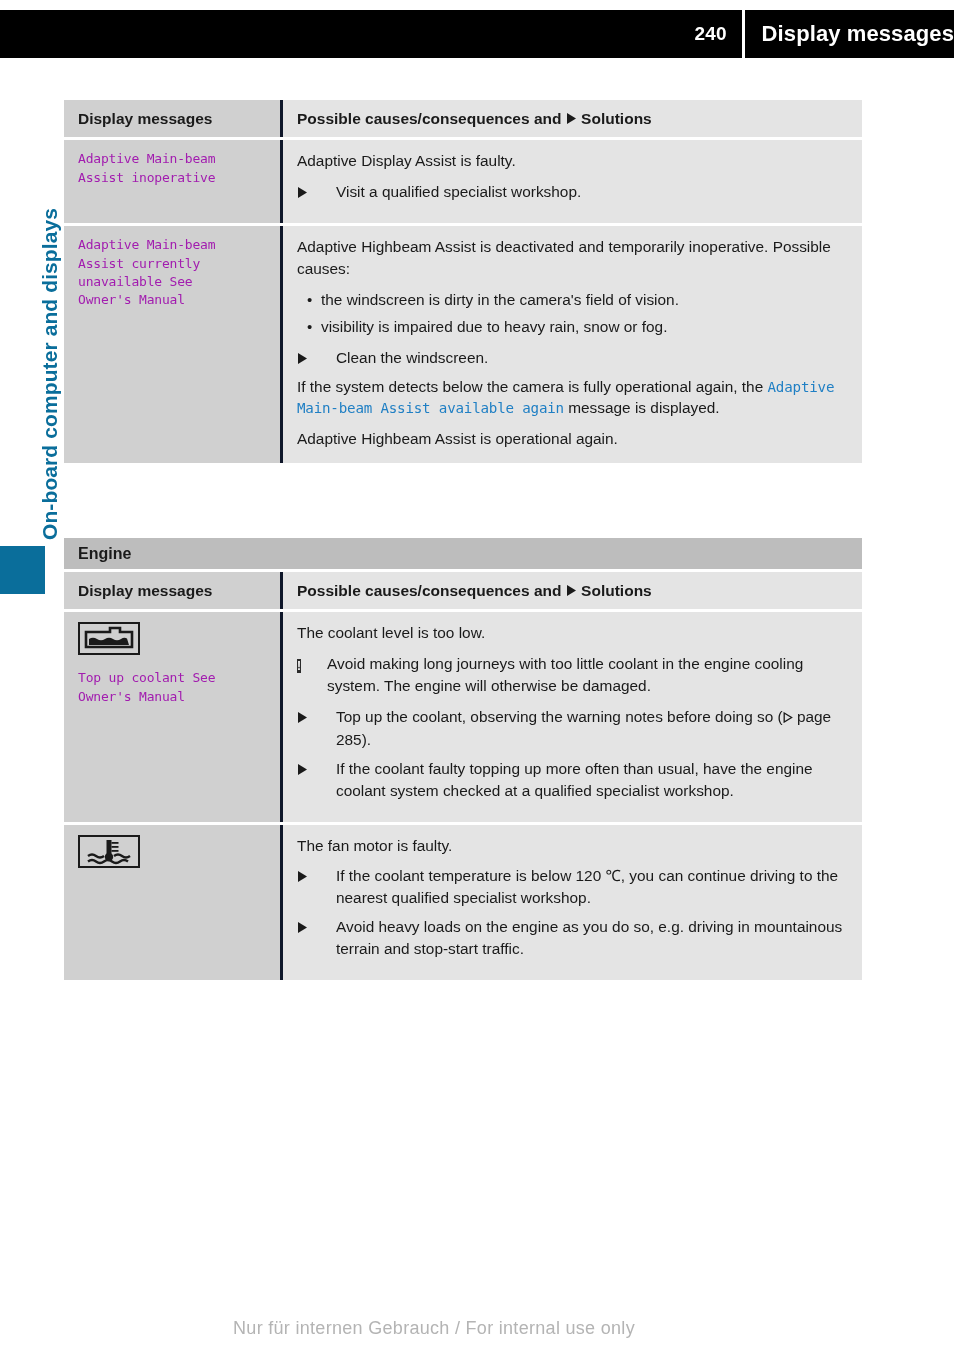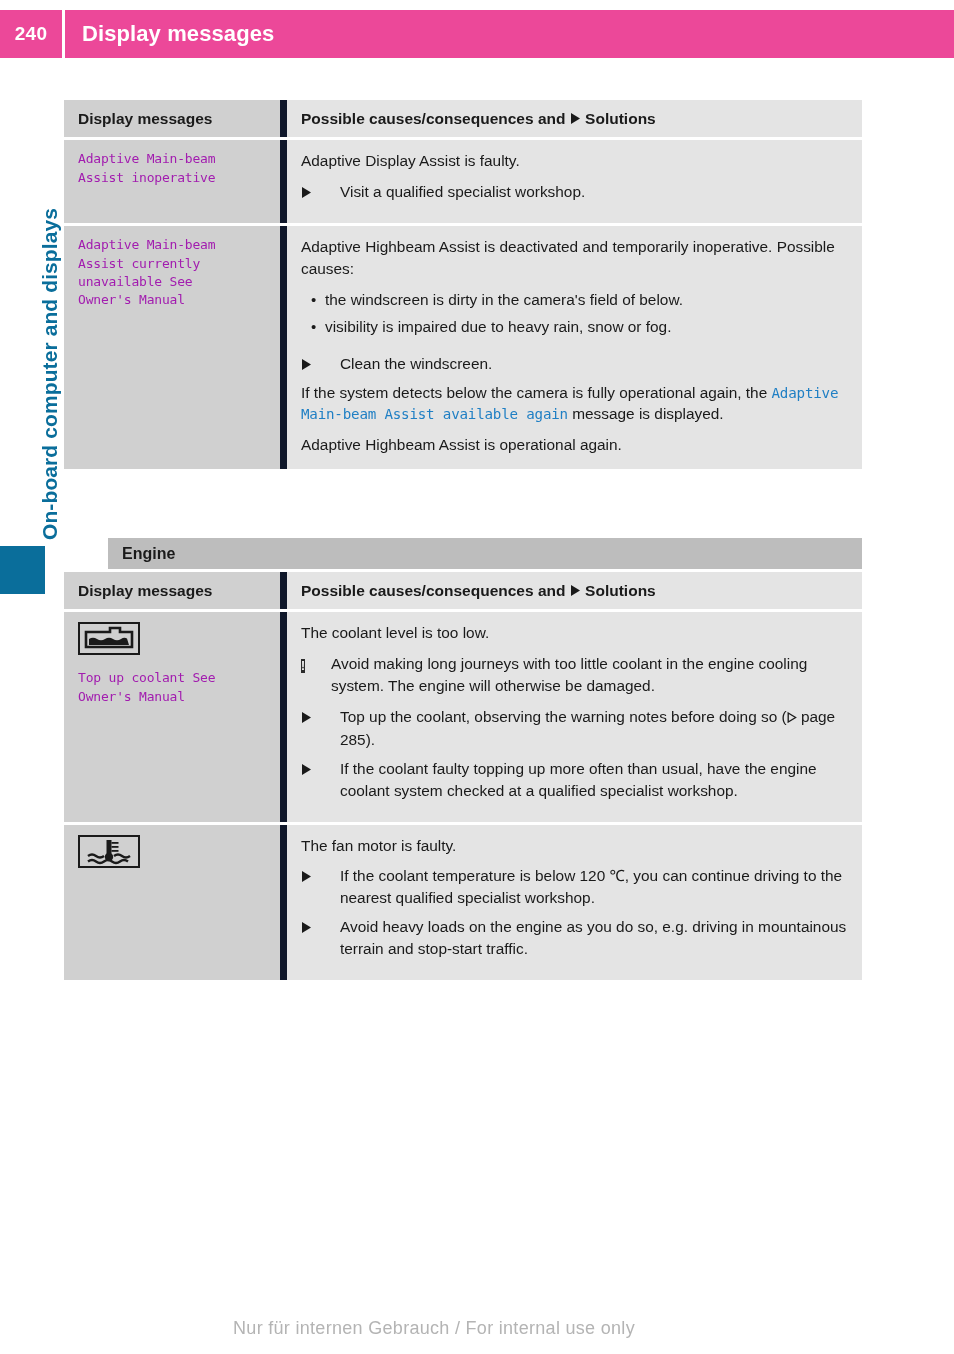--- a/index.html
+++ b/index.html
@@ -15,23 +15,24 @@
     overflow: hidden;
   }
 
   
   .header-bar {
     position: absolute;
     left: 0;
     top: 10px;
     width: 954px;
     height: 48px;
-    background: #ec4899;
+    background: #000000;
     display: flex;
     align-items: center;
+    justify-content: flex-end;
   }
   .page-number {
     width: 62px;
     text-align: center;
     color: #ffffff;
     font-size: 19px;
     font-weight: bold;
     letter-spacing: .2px;
   }
   .header-sep {
@@ -89,42 +90,41 @@
   .section-band {
     background: #bdbdbd;
     height: 31px;
     display: flex;
     align-items: center;
     padding-left: 14px;
     font-size: 16px;
     font-weight: bold;
     color: #1a1a1a;
     box-sizing: border-box;
-    margin-left: 44px;
   }
 
   .row {
     display: flex;
     align-items: stretch;
   }
   .row + .row { border-top: 3px solid #ffffff; }
 
   .col-left {
     width: 216px;
     flex: 0 0 216px;
     background: #d0d0d0;
     box-sizing: border-box;
     padding: 10px 12px 12px 14px;
   }
   .col-right {
     flex: 1 1 auto;
     background: #e4e4e4;
     box-sizing: border-box;
     padding: 10px 14px 13px 14px;
-    border-left: 7px solid #0f172a;
+    border-left: 3px solid #0f172a;
   }
 
   .head-row .col-left,
   .head-row .col-right {
     padding-top: 9px;
     padding-bottom: 9px;
   }
   .th {
     font-size: 15.5px;
     font-weight: bold;
@@ -296,28 +296,28 @@
       <div class="msg">Adaptive Main-beam
 Assist currently
 unavailable See
 Owner's Manual</div>
     </div>
     <div class="col-right">
       <p class="p">Adaptive Highbeam Assist is deactivated and temporarily inoperative. Possible causes:</p>
 
       <div class="bullet">
         <span class="dot">•</span>
-        <span class="btxt">the windscreen is dirty in the camera's field of below.</span>
+        <span class="btxt">the windscreen is dirty in the camera's field of vision.</span>
       </div>
       <div class="bullet">
         <span class="dot">•</span>
         <span class="btxt">visibility is impaired due to heavy rain, snow or fog.</span>
       </div>
 
-      <div class="step" style="margin-top:15px">
+      <div class="step" style="margin-top:9px">
         <span class="tri">
             <svg width="11" height="13" viewBox="0 0 11 13">
               <polygon points="1,1 10,6.5 1,12" fill="#1a1a1a"></polygon>
             </svg>
           </span>
         <span class="stxt">Clean the windscreen.</span>
       </div>
 
       <p class="p"><span>If the system detects below the camera is fully operational again, the </span><span class="msg-inline">Adaptive Main-beam Assist available again</span><span> message is displayed.</span></p>
 

